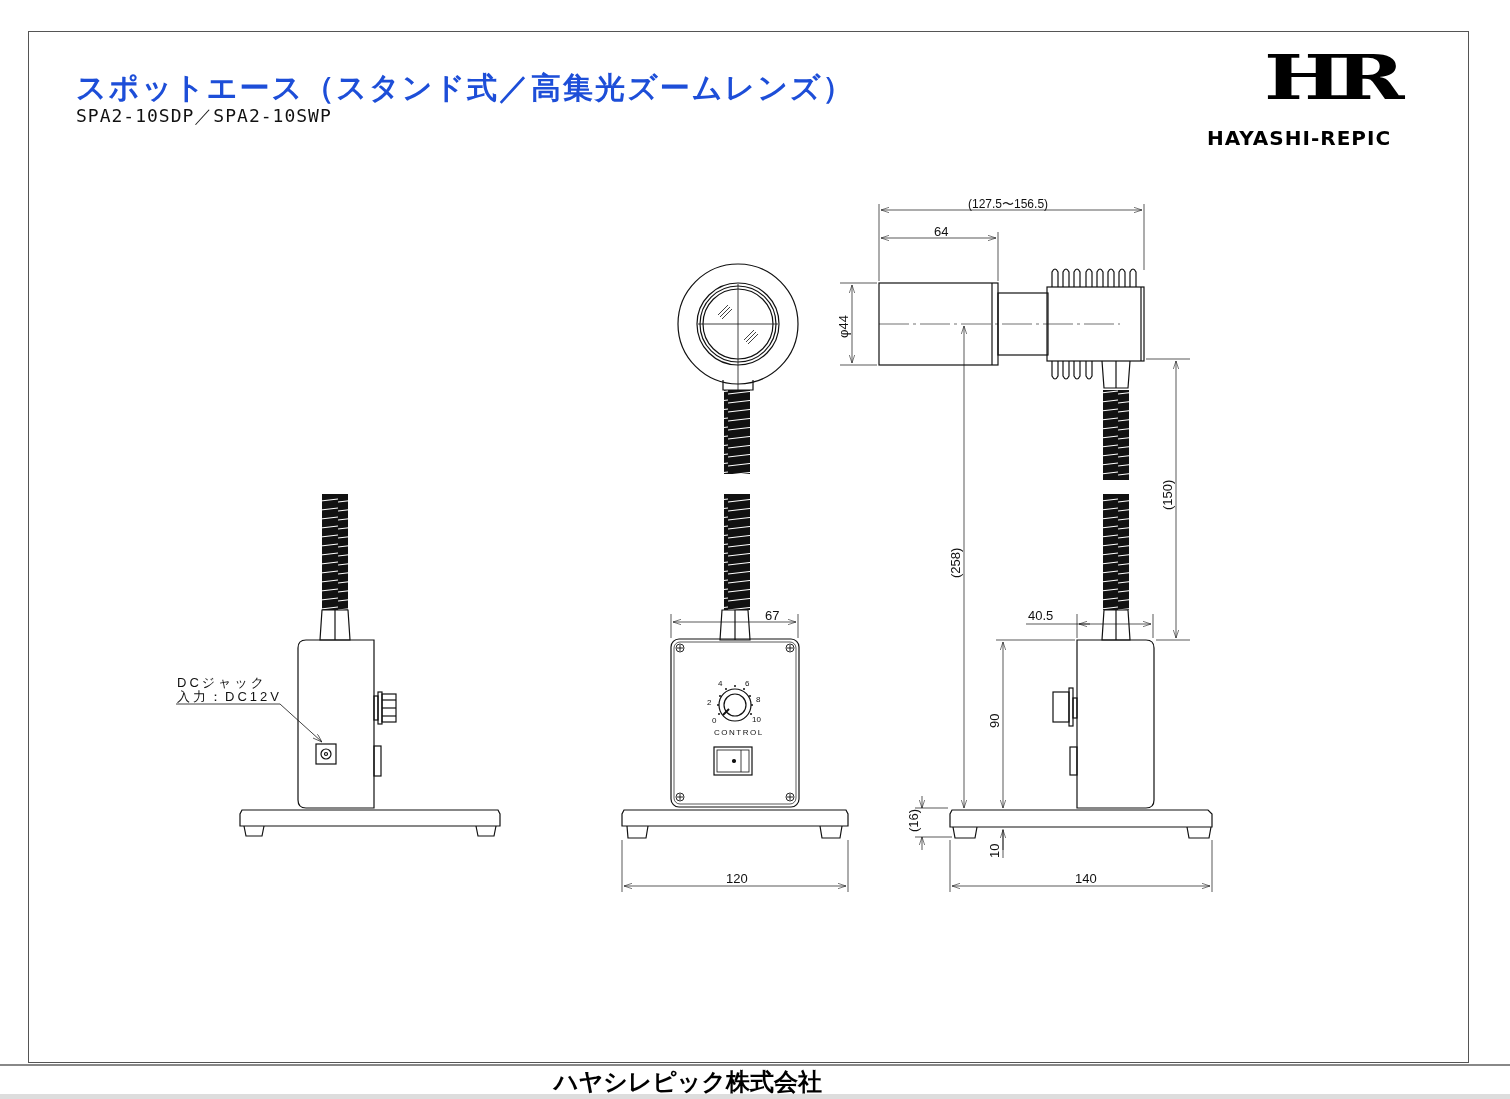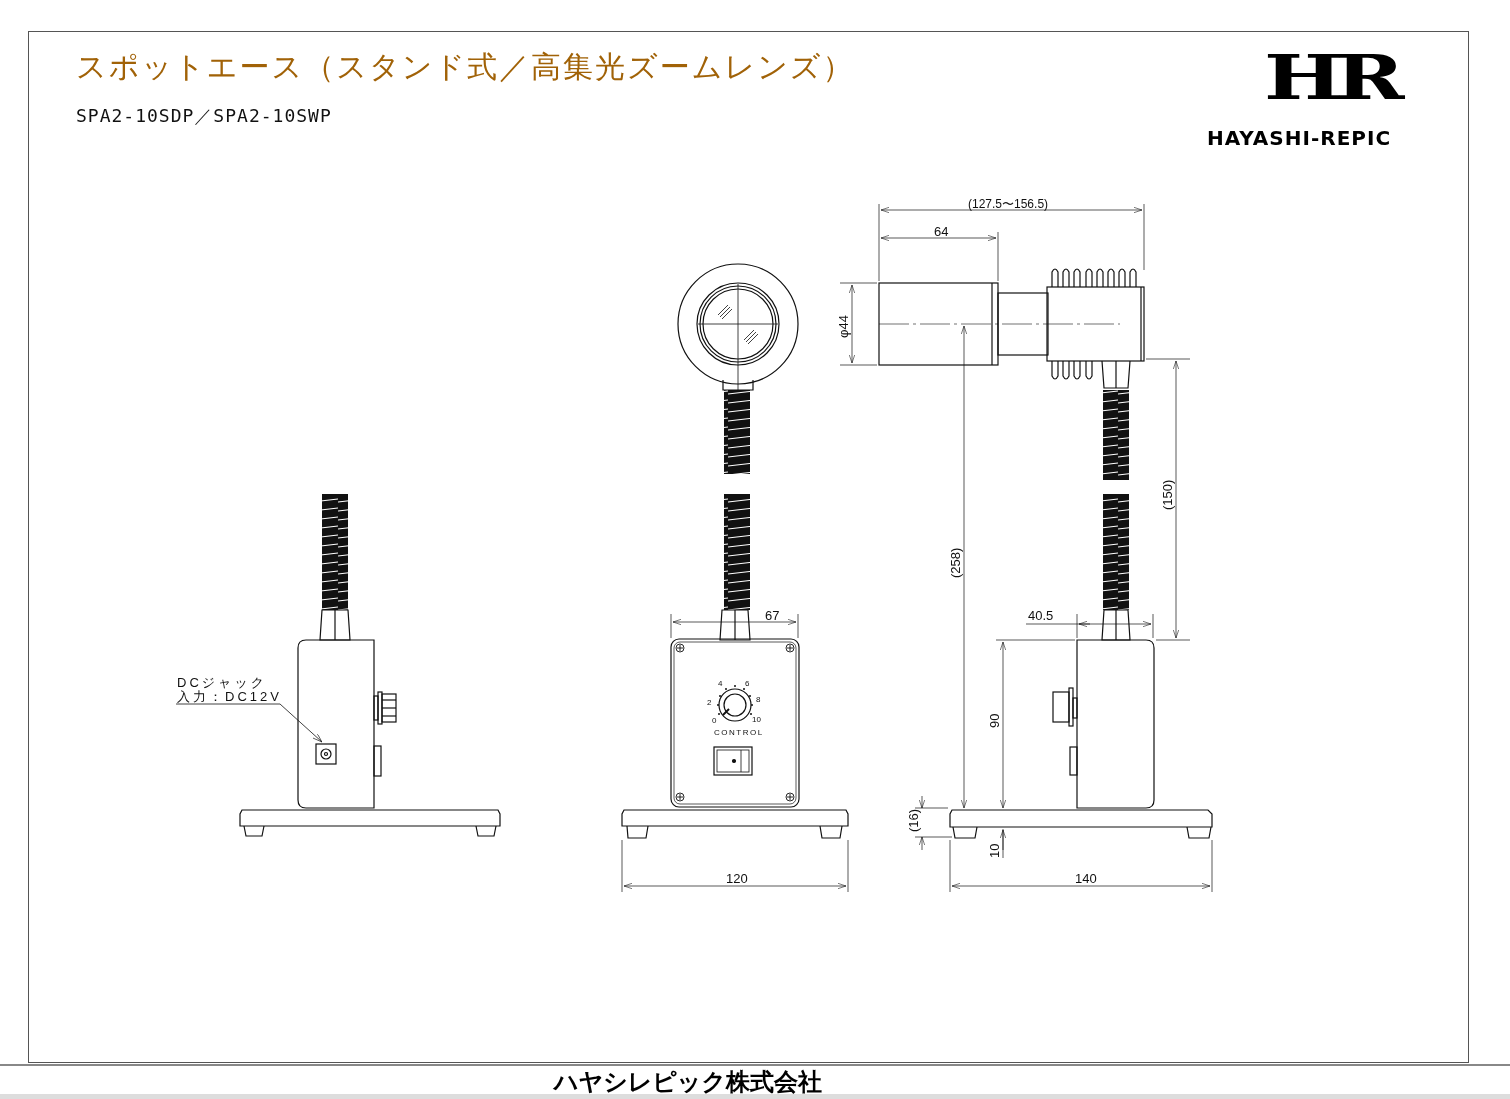--- a/index.html
+++ b/index.html
@@ -1,18 +1,18 @@
 <!DOCTYPE html>
 <html><head>
 <meta charset="utf-8">
 <style>
   html,body{margin:0;padding:0;background:#fff;}
   body{width:1510px;height:1099px;position:relative;overflow:hidden;font-family:"DejaVu Sans Mono","Liberation Mono",monospace;}
   .sheet{position:absolute;left:28px;top:31px;width:1441px;height:1032px;border:1px solid #555;box-sizing:border-box;}
-  .title-jp{position:absolute;left:76px;top:47px;font-family:"DejaVu Sans",sans-serif;font-size:30px;letter-spacing:2px;color:#a16207;}
+  .title-jp{position:absolute;left:76px;top:68px;font-family:"DejaVu Sans",sans-serif;font-size:30px;letter-spacing:2px;color:#1d4ed8;font-weight:bold;}
   .title-model{position:absolute;left:76px;top:104px;font-family:"DejaVu Sans Mono",monospace;font-size:18px;color:#111;letter-spacing:1px;}
   .logo-mark{position:absolute;left:1264px;top:50px;font-family:"DejaVu Serif",serif;font-weight:900;font-size:62px;line-height:56px;letter-spacing:-6px;color:#000;transform:scaleX(1.35);transform-origin:left top;}
   .logo-text{position:absolute;left:1207px;top:126px;font-family:"DejaVu Sans",sans-serif;font-weight:700;font-size:20px;letter-spacing:1px;color:#000;}
   .footer-bar{position:absolute;left:0;top:1064px;width:1510px;height:2px;background:#888;}
   .footer-bottom{position:absolute;left:0;top:1094px;width:1510px;height:5px;background:#ddd;}
   .footer-company{position:absolute;left:0;width:1376px;top:1066px;text-align:center;font-family:"DejaVu Sans",sans-serif;font-weight:900;font-size:24px;color:#000;}
   svg.drawing{position:absolute;left:0;top:0;}
   svg text{font-family:"Liberation Sans Narrow","Liberation Sans",sans-serif;fill:#111;}
 </style>
 </head>

